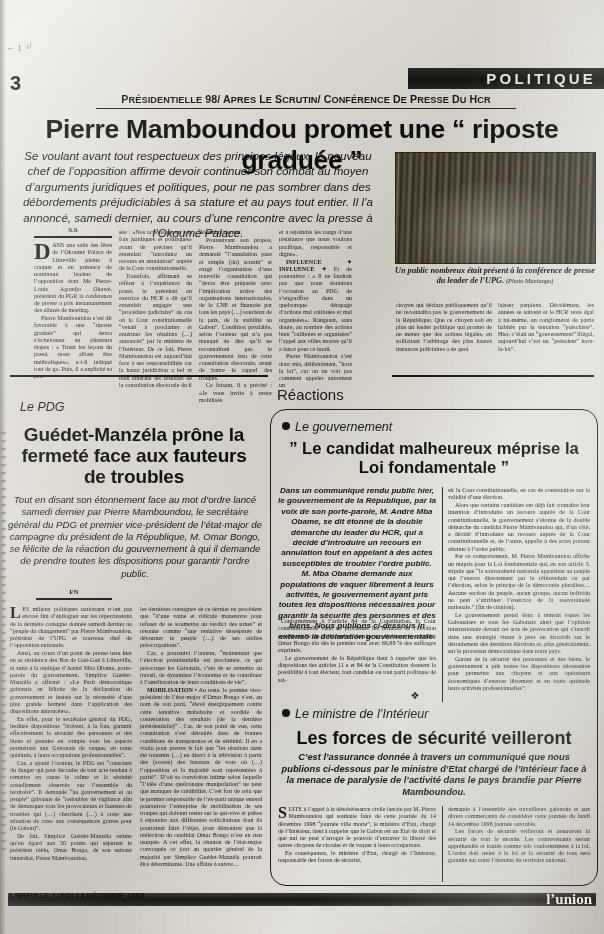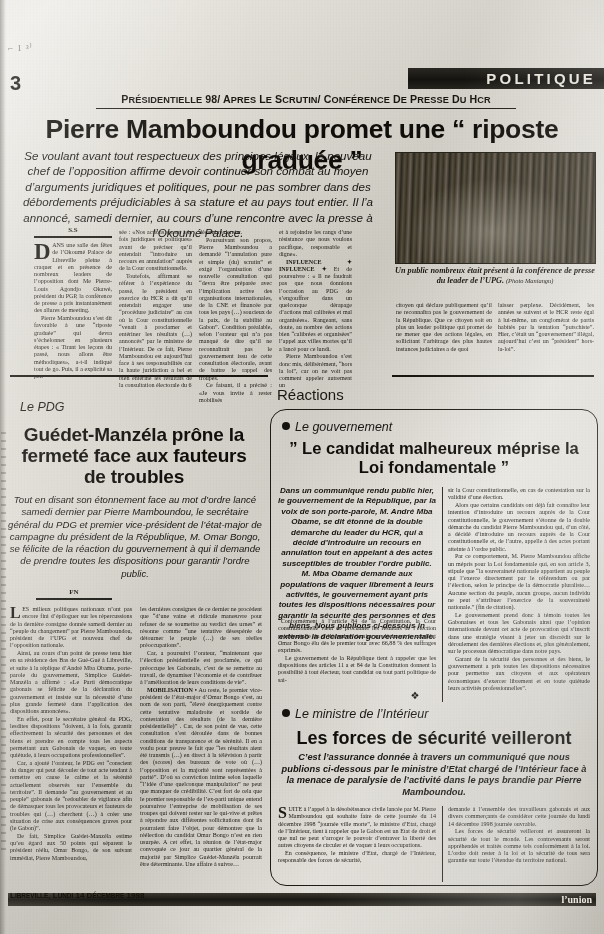--- a/index.html
+++ b/index.html
@@ -330,21 +330,21 @@
     z-index: 5;
   }
   .footer-left .sc { font-size: 6.4px; }
   .footer-logo {
     position: absolute;
     right: 12px;
     top: 893px;
     line-height: 13px;
     font-family: "Liberation Serif", serif;
     font-weight: 700;
-    font-size: 10px;
+    font-size: 15px;
     color: #ece9e0;
     z-index: 5;
     text-align: right;
   }
   .edge-strip {
     position: absolute;
     left: 0; top: 0; bottom: 0;
     width: 6px;
     background: linear-gradient(90deg, rgba(60,57,48,0.45), rgba(0,0,0,0));
   }

